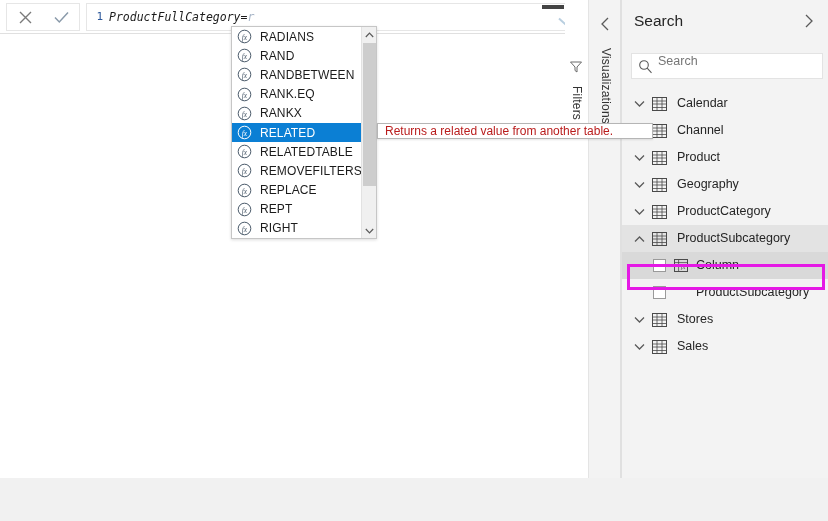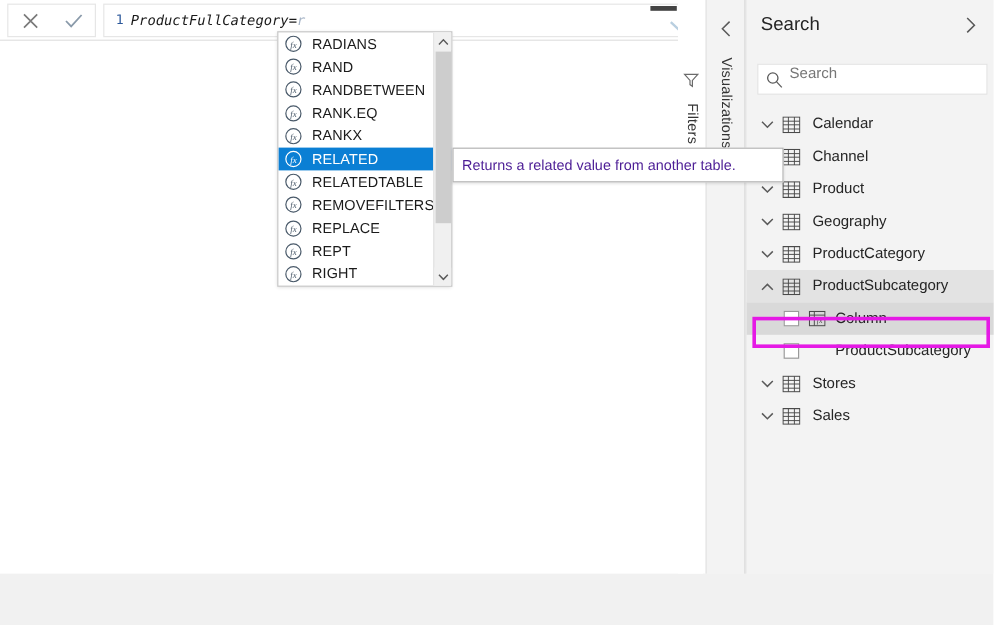--- a/index.html
+++ b/index.html
@@ -148,25 +148,25 @@
     position: absolute;
     left: 1px; top: 16px;
     width: 13px; height: 143px;
     background: #cdcdcd;
   }
 
   
   .tooltip {
     position: absolute;
     left: 377px; top: 123px;
-    width: 276px; height: 29px;
+    width: 276px; height: 16px;
     background: #ffffff;
     border: 1px solid #b5b5b5;
     font-size: 12px;
-    color: #4c1d95;
+    color: #b91c1c;
     display: flex;
     align-items: center;
     padding-left: 7px;
     z-index: 60;
     box-shadow: 0 1px 2px rgba(0,0,0,0.10);
   }
 
   
   .pane-strip {
     position: absolute;

